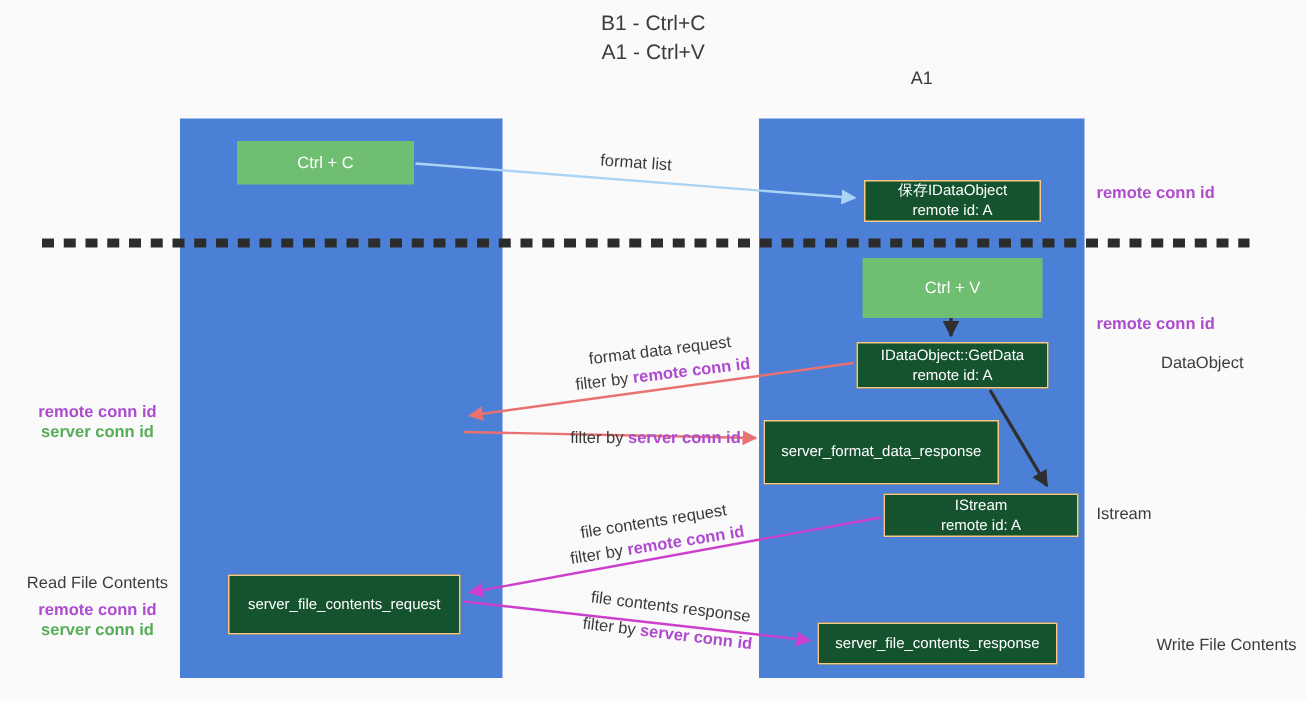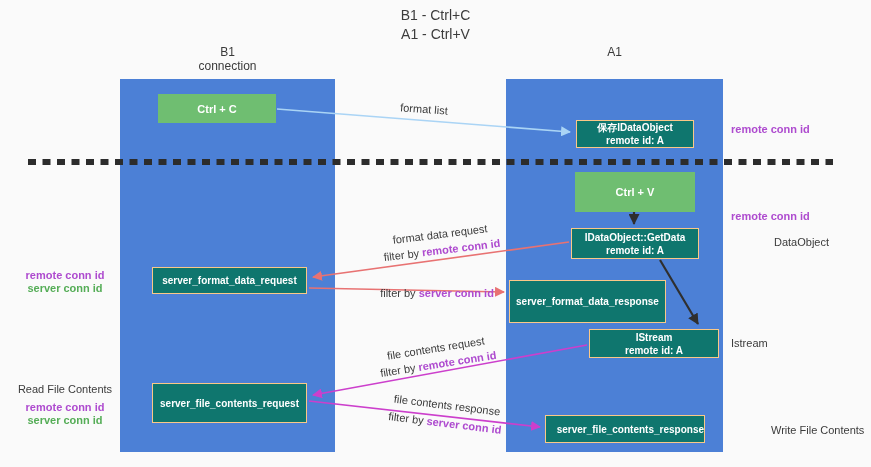--- a/index.html
+++ b/index.html
@@ -10,44 +10,40 @@
   .title{position:absolute;left:0;right:0;top:6px;text-align:center;
     font-size:14px;line-height:19px;color:#3c3c3c;}
   .lane-header{position:absolute;text-align:center;font-size:12px;line-height:14px;color:#3a3a3a;}
   .lane{position:absolute;top:79px;height:373px;background:#4c80d6;}
   .lane-b1{left:120px;width:215px;}
   .lane-a1{left:506px;width:217px;}
   svg.arrows{position:absolute;left:0;top:0;width:871px;height:467px;}
   .box{position:absolute;display:flex;flex-direction:column;align-items:center;justify-content:center;
     color:#ffffff;text-align:center;box-sizing:border-box;}
   .box.green{background:#6fbe71;font-size:11px;}
-  .box.orange{background:#0f766e;border:1px solid #fbc887;font-size:10px;line-height:13px;}
-  .box .ln{display:block;white-space:nowrap;font-weight:bold;}
+  .box.orange{background:#14532d;border:1px solid #fbc887;font-size:10px;line-height:13px;}
+  .box .ln{display:block;white-space:nowrap;}
   .side-label{position:absolute;font-size:11px;white-space:nowrap;}
   .side-label.black{color:#3b3b3b;font-weight:normal;}
   .purple{color:#ae4bcf;font-weight:bold;}
   .greentx{color:#55ad57;font-weight:bold;}
   .left-block{position:absolute;left:0;width:130px;text-align:center;font-size:11px;line-height:13px;}
   .edge-label{position:absolute;text-align:center;font-size:11px;color:#3b3b3b;white-space:nowrap;}
   .edge-label .row{display:block;}
 </style>
 </head>
 <body>
 
 <div class="canvas">
 
   <div class="title">
     <div>B1 - Ctrl+C</div>
     <div>A1 - Ctrl+V</div>
   </div>
 
-  <div class="lane-header" style="left:120px;width:215px;top:45px;">
-    <div>B1</div>
-    <div>connection</div>
-  </div>
   <div class="lane-header" style="left:506px;width:217px;top:45px;">
     <div>A1</div>
   </div>
 
   <div class="lane lane-b1"></div>
   <div class="lane lane-a1"></div>
 
   <svg class="arrows" viewBox="0 0 871 467">
     <defs>
       <marker id="m-blue" markerUnits="userSpaceOnUse" markerWidth="12" markerHeight="10" refX="9" refY="5" orient="auto">
@@ -92,38 +88,35 @@
 
   <div class="box green" style="left:575px;top:172px;width:120px;height:40px;">
     <span class="ln">Ctrl + V</span>
   </div>
 
   <div class="box orange" style="left:571px;top:228px;width:128px;height:31px;">
     <span class="ln">IDataObject::GetData</span>
     <span class="ln">remote id: A</span>
   </div>
 
-  <div class="box orange" style="left:152px;top:267px;width:155px;height:27px;">
-    <span class="ln">server_format_data_request</span>
-  </div>
 
   <div class="box orange" style="left:509px;top:280px;width:157px;height:43px;">
     <span class="ln">server_format_data_response</span>
   </div>
 
   <div class="box orange" style="left:589px;top:329px;width:130px;height:29px;">
     <span class="ln">IStream</span>
     <span class="ln">remote id: A</span>
   </div>
 
   <div class="box orange" style="left:152px;top:383px;width:155px;height:40px;">
     <span class="ln">server_file_contents_request</span>
   </div>
 
-  <div class="box orange" style="left:545px;top:415px;width:160px;height:28px;align-items:flex-end;">
+  <div class="box orange" style="left:545px;top:415px;width:160px;height:28px;">
     <span class="ln">server_file_contents_response</span>
   </div>
 
   <div class="side-label purple" style="left:731px;top:123px;">remote conn id</div>
   <div class="side-label purple" style="left:731px;top:210px;">remote conn id</div>
   <div class="side-label black" style="left:731px;top:236px;margin-left:43px;">DataObject</div>
   <div class="side-label black" style="left:731px;top:337px;">Istream</div>
   <div class="side-label black" style="left:731px;top:424px;margin-left:40px;">Write File Contents</div>
 
   <div class="left-block" style="top:269px;">

